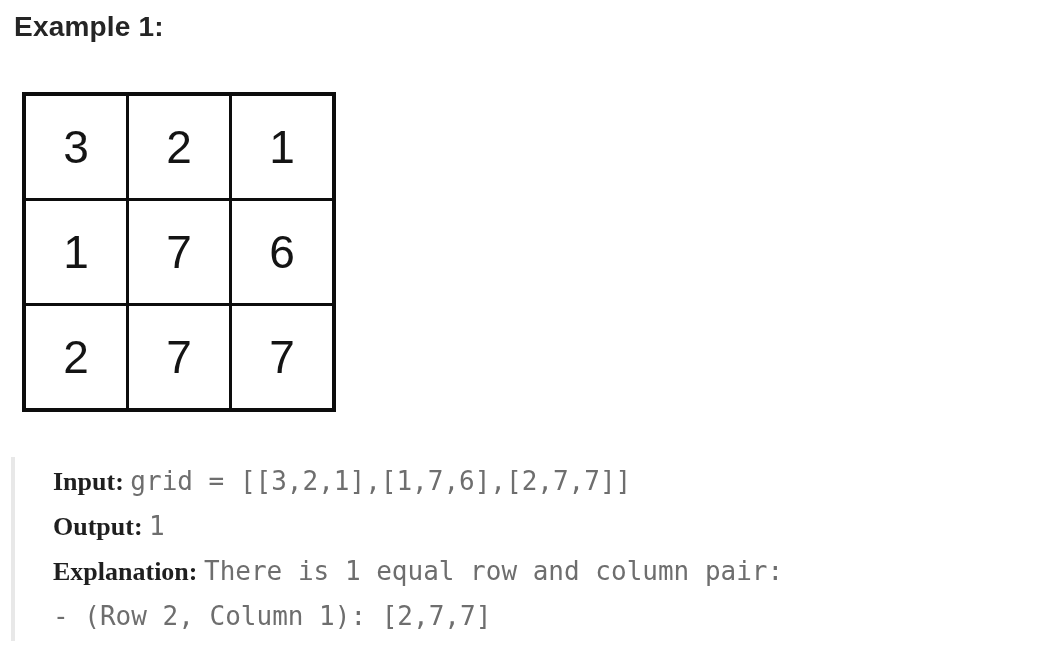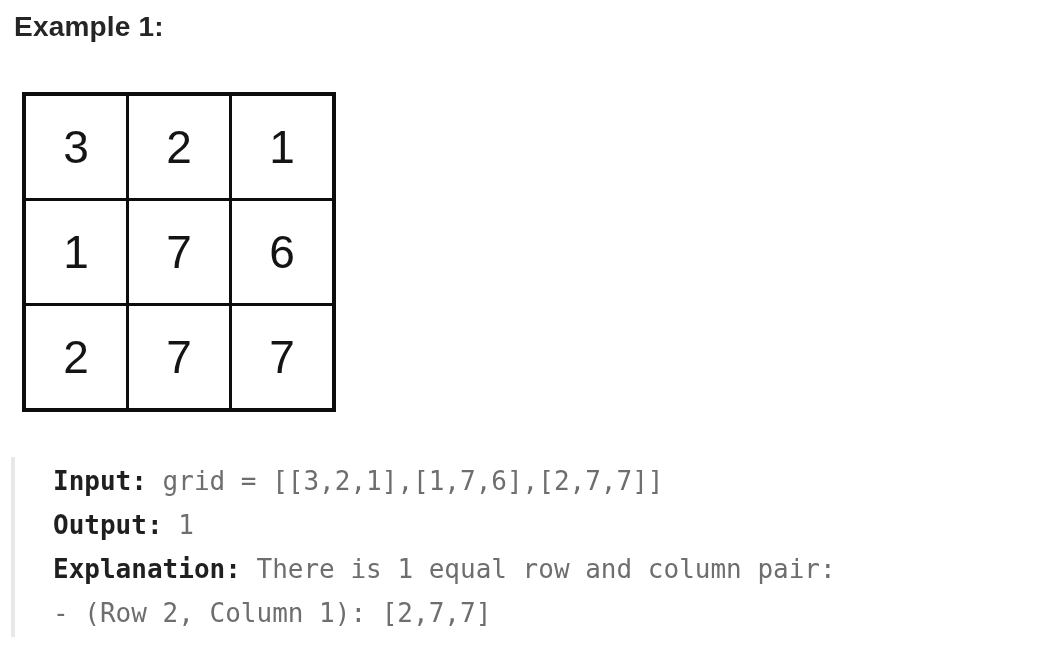--- a/index.html
+++ b/index.html
@@ -61,20 +61,21 @@
     font-family: "DejaVu Sans Mono", "Liberation Mono", monospace;
     font-size: 26px;
     line-height: 44px;
   }
   .code-line {
     white-space: pre;
   }
   .code-line-label {
     font-weight: 700;
     color: #1f1f1f;
+    font-family: Liberation Serif, serif;
   }
   .code-line-text {
     font-weight: 400;
     color: #6e6e6e;
     margin-top: 37px;
   }
 </style>
 </head>
 <body>
 

